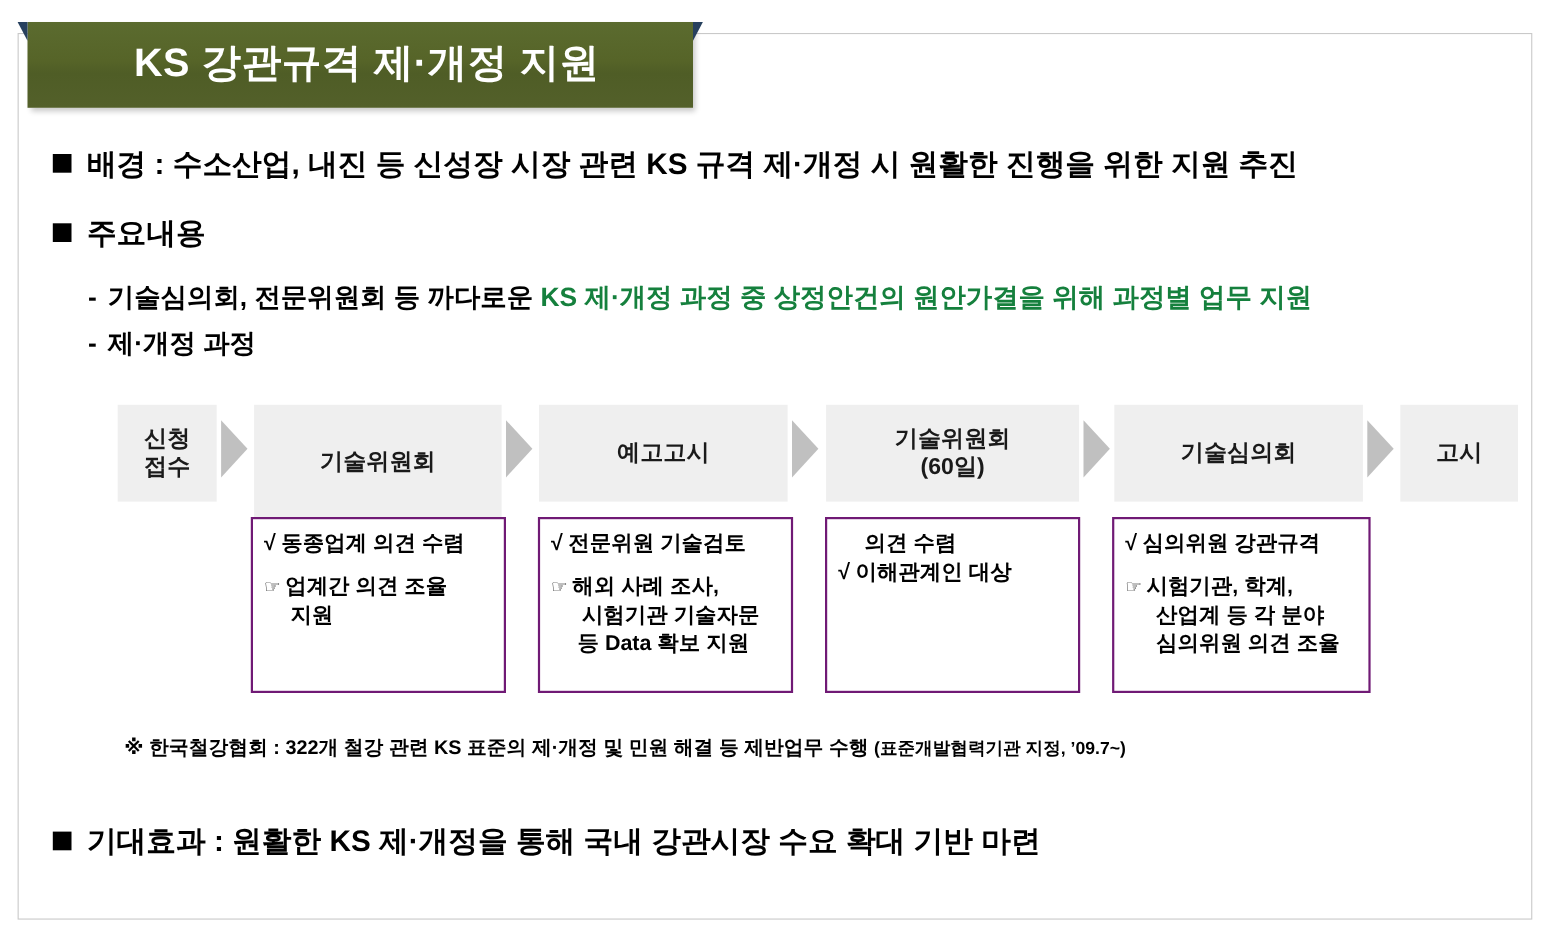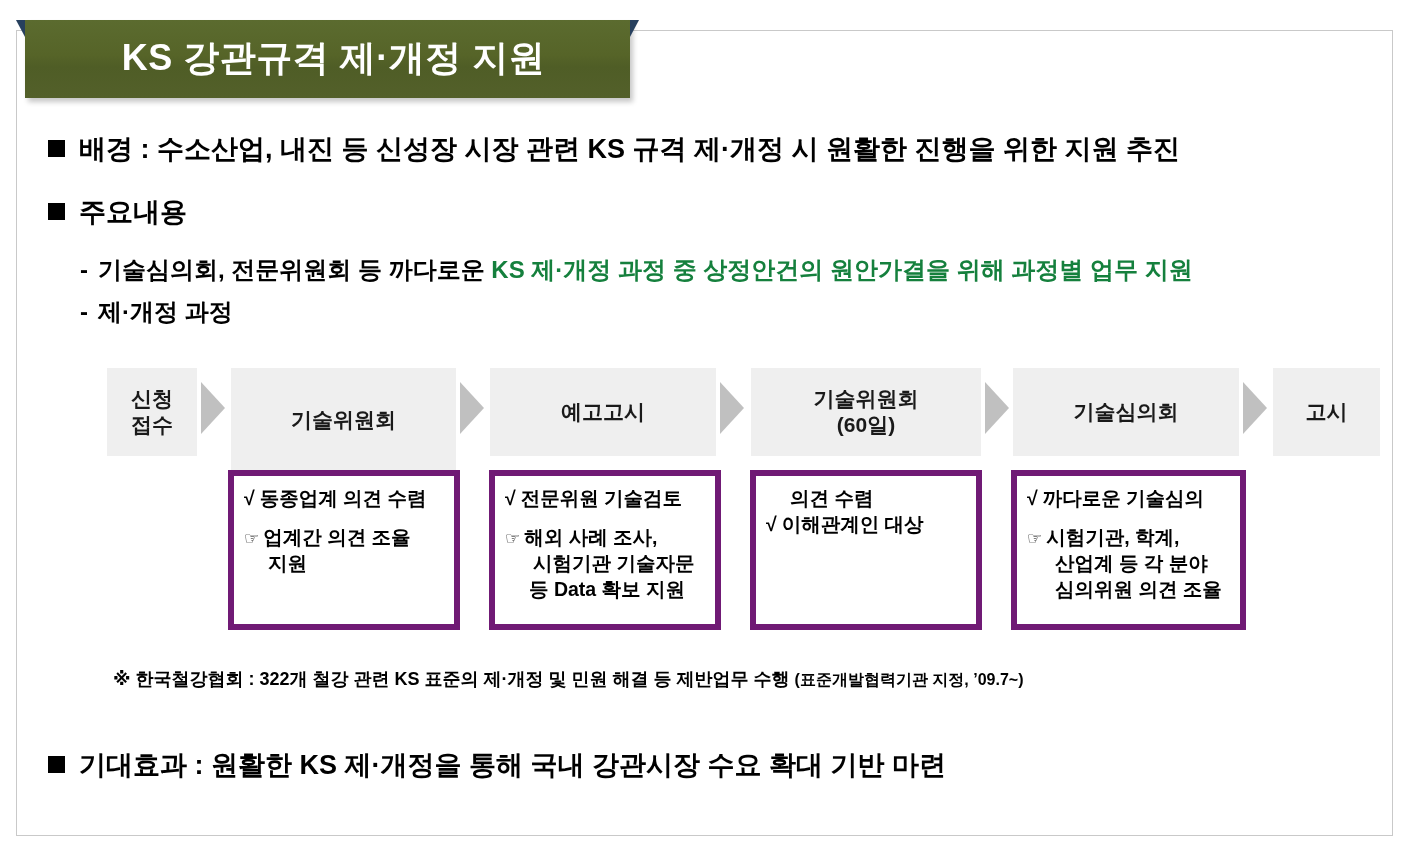--- a/index.html
+++ b/index.html
@@ -108,21 +108,21 @@
     width: 0; height: 0;
     border-top: 26px solid transparent;
     border-bottom: 26px solid transparent;
     border-left: 24px solid #c0c0c0;
   }
 
   
   .detail-box {
     position: absolute;
     background: #ffffff;
-    border: 6px solid #701a75;
+    border: 2px solid #701a75;
     padding: 10px 0 0 0;
   }
   .detail-line {
     font-size: 19.5px;
     font-weight: bold;
     line-height: 1.33;
     color: #000000;
     white-space: nowrap;
     padding-left: 10px;
   }
@@ -245,21 +245,21 @@
 
   <div class="detail-box" style="left:750px; top:470px; width:232px; height:160px;">
     <div class="detail-line ind">의견 수렴</div>
     <div class="detail-line">
       <span class="mark-check">√</span><span>이해관계인 대상</span>
     </div>
   </div>
 
   <div class="detail-box" style="left:1011px; top:470px; width:235px; height:160px;">
     <div class="detail-line">
-      <span class="mark-check">√</span><span>까다로운 기술심의</span>
+      <span class="mark-check">√</span><span>심의위원 강관규격</span>
     </div>
     <div class="gap"></div>
     <div class="detail-line">
       <span class="mark-hand">☞</span><span>시험기관, 학계,</span>
     </div>
     <div class="detail-line ind2">산업계 등 각 분야</div>
     <div class="detail-line ind2">심의위원 의견 조율</div>
   </div>
 
   <div class="footnote" style="left:113px; top:667px;">

